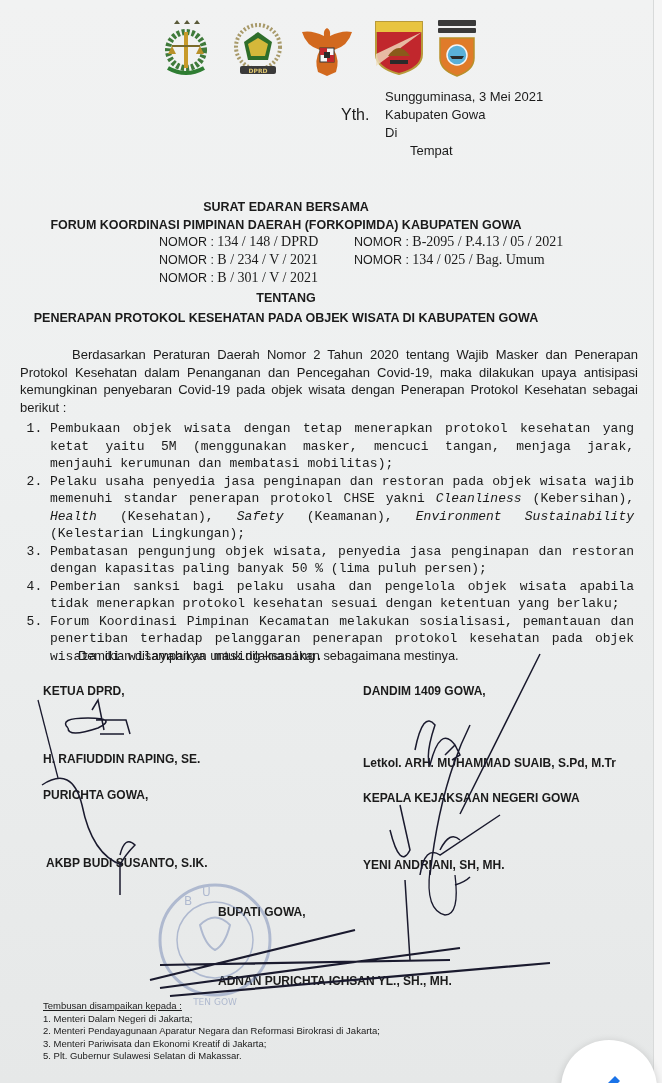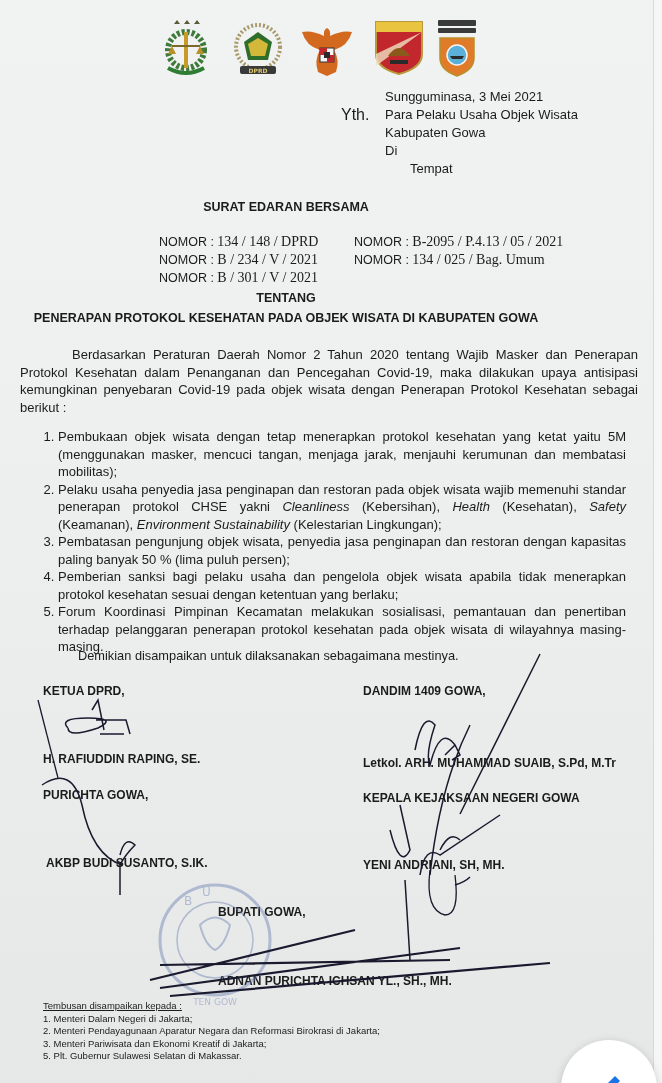--- a/index.html
+++ b/index.html
@@ -27,21 +27,21 @@
 
   
   .center { position: absolute; left: 0; width: 572px; text-align: center; font-weight: bold; font-size: 12.5px; }
   .nomor { position: absolute; font-size: 12.5px; }
   .nomor .lbl { font-family: "Liberation Sans", sans-serif; }
   .nomor .val { font-family: "Liberation Serif", serif; font-size: 14px; }
 
   
   .body { position: absolute; left: 20px; width: 618px; font-size: 13px; line-height: 17.5px; text-align: justify; }
   .para { text-indent: 52px; margin: 0; }
-  ol { margin: 12px; padding-left: 26px; }
+  ol { margin: 4px; padding-left: 26px; font-family: Liberation Mono, monospace; }
   ol li { padding-left: 0; }
   .closing { position: absolute; left: 78px; top: 648px; font-size: 12.8px; }
 
   .sig { position: absolute; font-weight: bold; font-size: 12px; }
   .cc { position: absolute; left: 43px; top: 1000px; font-size: 9.5px; line-height: 12.5px; }
   .cc .title { text-decoration: underline; }
 
   .fab {
     position: absolute; left: 561px; top: 1040px; width: 96px; height: 96px; border-radius: 50%;
     background: #ffffff; box-shadow: 0 2px 8px rgba(0,0,0,0.18);
@@ -87,27 +87,27 @@
       <rect x="2" y="8" width="38" height="5" rx="1" fill="#3a3a3a"></rect>
       <path d="M4 18 h34 v20 q0 12 -17 18 q-17 -6 -17 -18z" fill="#e07b2a" stroke="#b8902a" stroke-width="1.5"></path>
       <circle cx="21" cy="35" r="10" fill="#5ab0d8" stroke="#f5f5f5" stroke-width="1.5"></circle>
       <path d="M14 36 h14 l-2 3 h-10z" fill="#2a2a2a"></path>
     </svg>
   </div>
 
   <div class="yth">Yth.</div>
   <div class="addr">
     <div>Sungguminasa, 3 Mei 2021</div>
-    <div>Para Pelaku Usaha  Objek Wisata</div>
     <div>Kabupaten Gowa</div>
     <div>Di</div>
     <div class="tempat">Tempat</div>
   </div>
 
   <div class="center" style="top:200px">SURAT EDARAN BERSAMA</div>
+  <div class="center" style="top:218px">FORUM KOORDINASI PIMPINAN DAERAH (FORKOPIMDA) KABUPATEN GOWA</div>
 
   <div class="nomor" style="left:159px; top:234px">
     <span class="lbl">NOMOR :</span>
     <span class="val">134 / 148 / DPRD</span>
   </div>
   <div class="nomor" style="left:159px; top:252px">
     <span class="lbl">NOMOR :</span>
     <span class="val">B / 234 / V / 2021</span>
   </div>
   <div class="nomor" style="left:159px; top:270px">

